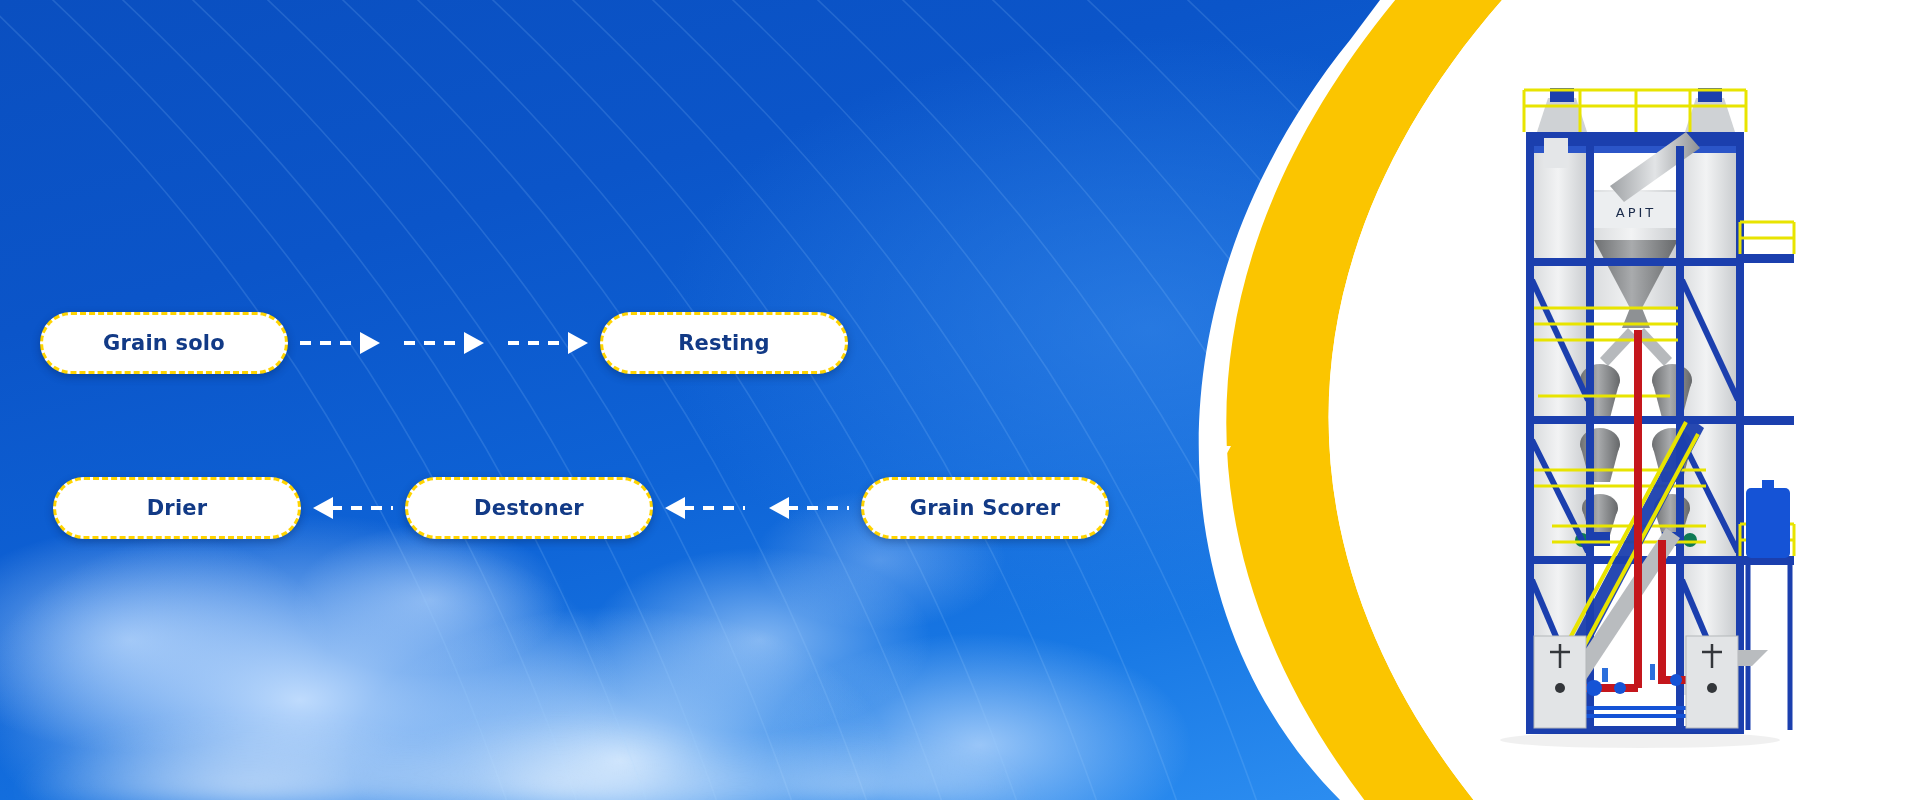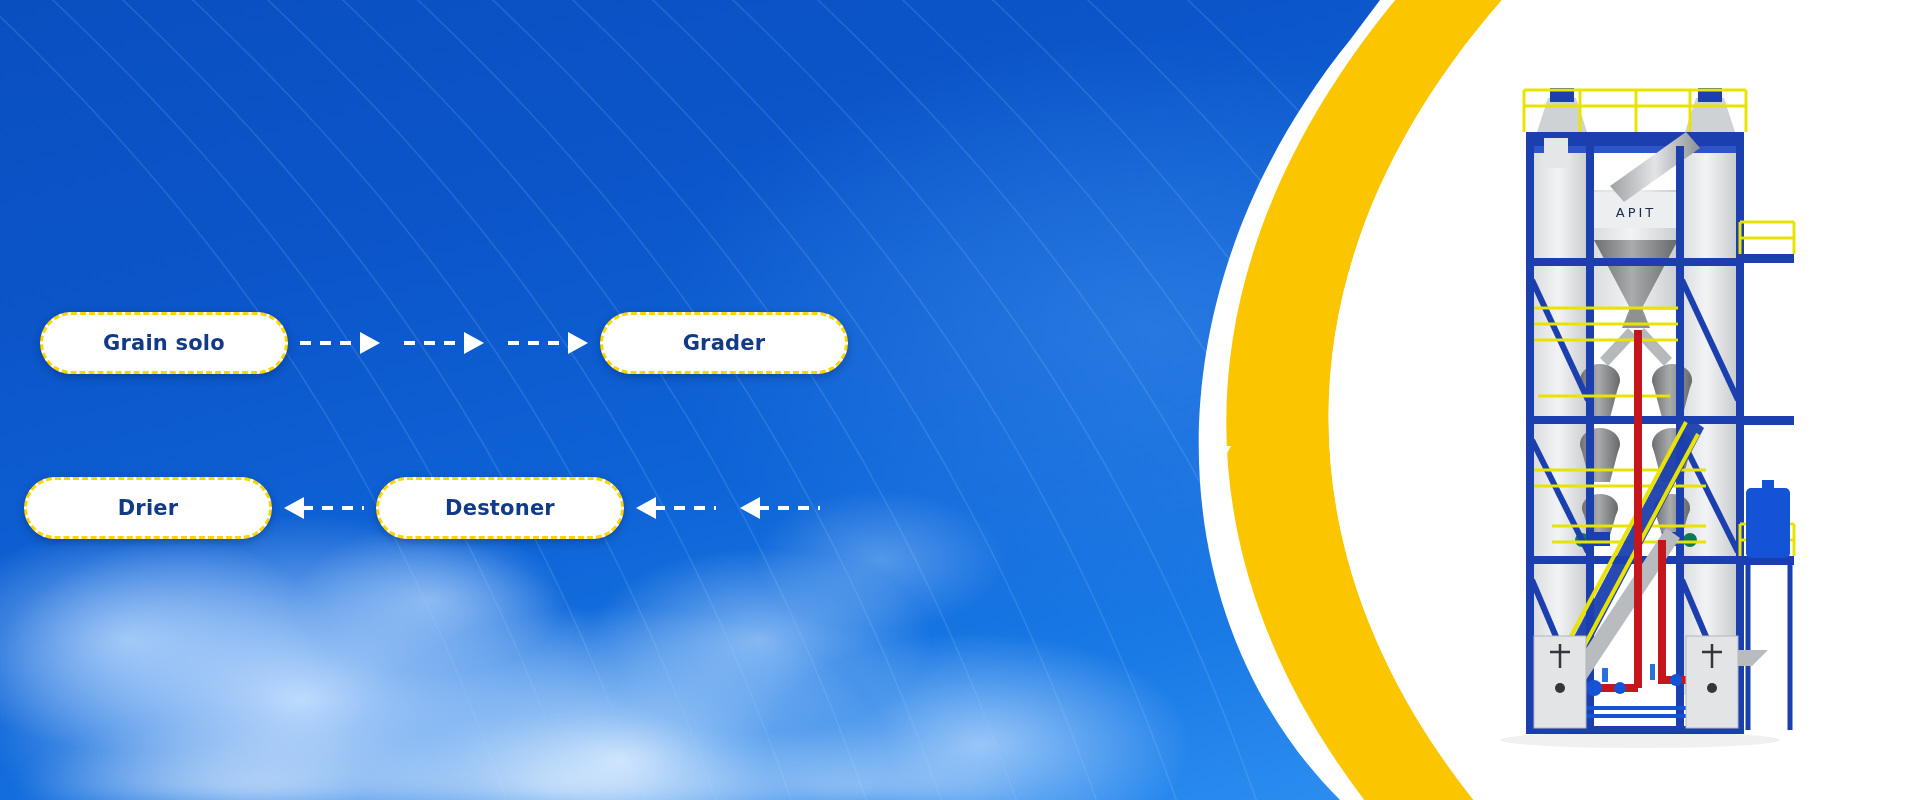--- a/index.html
+++ b/index.html
@@ -34,21 +34,21 @@
     filter:blur(10px);
   }
 
   
   .swoosh{position:absolute;right:0;top:0;width:900px;height:800px;}
 
   
   .flow{position:absolute;left:0;top:0;width:1420px;height:800px;}
   .row{position:absolute;display:flex;align-items:center;}
   .row-top{left:40px;top:312px;text-decoration:underline;}
-  .row-bottom{left:24px;top:477px;justify-content:flex-end;}
+  .row-bottom{left:53px;top:477px;justify-content:flex-end;}
 
   .pill{
     position:relative;
     width:248px;height:62px;
     border-radius:34px;
     background:#ffffff;
     border:3px dashed #FFD400;
     display:flex;align-items:center;justify-content:center;
     box-shadow:0 3px 9px rgba(0,20,60,.30);
     box-sizing:border-box;
@@ -301,21 +301,21 @@
 
       <div class="connector">
         <svg width="104" height="62" viewBox="0 0 104 62">
           <path d="M12,31 L74,31" stroke="#ffffff" stroke-width="4" stroke-dasharray="11 9" fill="none"></path>
           <path d="M72,20 L92,31 L72,42 Z" fill="#ffffff"></path>
         </svg>
       </div>
 
       <div class="pill">
         <div class="pill-inner">
-          <span class="pill-label">Grader</span>
+          <span class="pill-label">Resting</span>
         </div>
       </div>
     </div>
 
     <div class="vconnector">
       <svg width="60" height="104" viewBox="0 0 60 104">
         <path d="M30,6 L30,74" stroke="#ffffff" stroke-width="4" stroke-dasharray="11 9" fill="none"></path>
         <path d="M19,72 L30,92 L41,72 Z" fill="#ffffff"></path>
       </svg>
     </div>
@@ -349,16 +349,21 @@
       </div>
 
 
       <div class="connector">
         <svg width="104" height="62" viewBox="0 0 104 62">
           <path d="M30,31 L92,31" stroke="#ffffff" stroke-width="4" stroke-dasharray="11 9" fill="none"></path>
           <path d="M32,20 L12,31 L32,42 Z" fill="#ffffff"></path>
         </svg>
       </div>
 
+      <div class="pill">
+        <div class="pill-inner">
+          <span class="pill-label">Grain Scorer</span>
+        </div>
+      </div>
     </div>
 
   </div>
 </div>
 
 </body></html>

